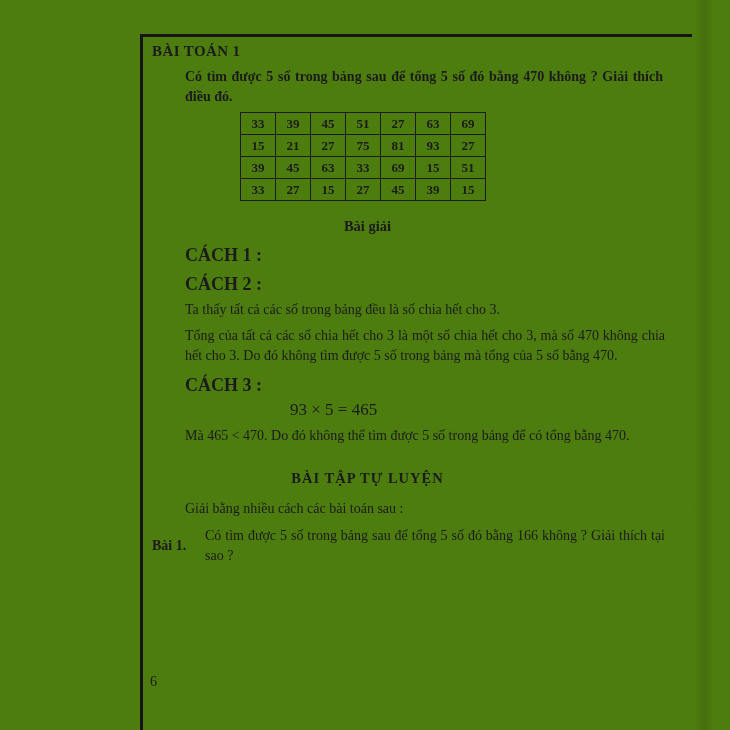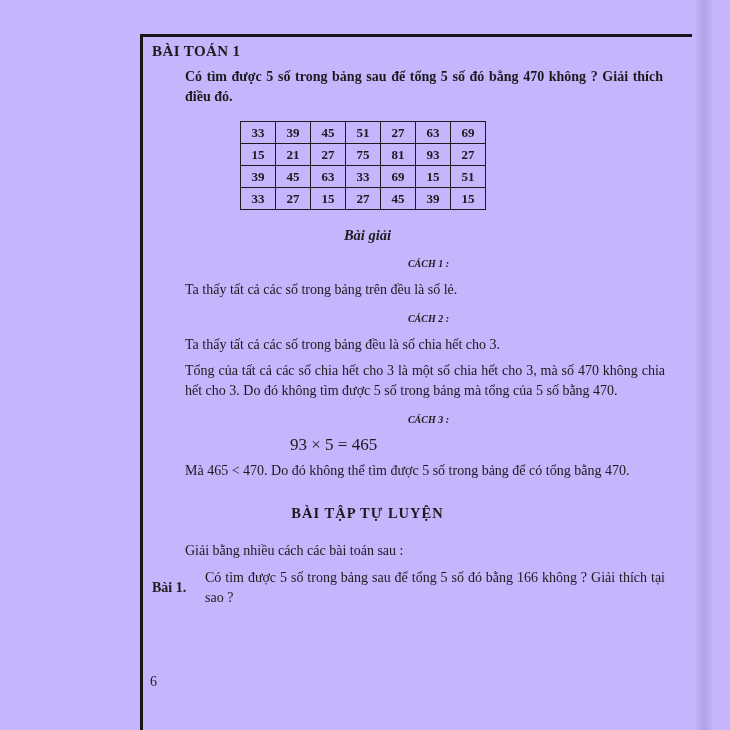--- a/index.html
+++ b/index.html
@@ -6,21 +6,21 @@
     margin: 0;
     padding: 0;
     background: #ffffff;
     font-family: "Liberation Serif", "DejaVu Serif", serif;
     color: #1b1b1b;
   }
   .scan {
     position: relative;
     width: 730px;
     height: 730px;
-    background: #c4b5fd;
+    background: #4d7c0f;
     overflow: hidden;
   }
   .frame-top {
     position: absolute;
     left: 140px;
     top: 34px;
     width: 552px;
     height: 3px;
     background: #151515;
   }
@@ -54,21 +54,21 @@
   }
   .statement {
     margin: 7px 0 0 33px;
     width: 478px;
     font-weight: bold;
     text-align: justify;
     font-size: 14px;
     line-height: 20px;
   }
   .num-table {
-    margin: 14px 0 0 88px;
+    margin: 5px 0 0 88px;
     border-collapse: collapse;
     border-radius: 8px;
   }
   .num-table td {
     width: 34px;
     height: 21px;
     border: 1px solid #1b1b1b;
     text-align: center;
     vertical-align: middle;
     font-weight: bold;
@@ -76,31 +76,28 @@
     padding: 0;
   }
   .centered {
     width: 365px;
     margin-left: 33px;
     text-align: center;
   }
   .solution-heading {
     margin-top: 15px;
     font-weight: bold;
-    font-style: italic;
     font-size: 14.5px;
     line-height: 20px;
   }
   .method-label {
     margin: 9px 0 2px 33px;
     font-weight: bold;
-    font-style: italic;
-    font-size: 10px;
-    line-height: 20px;
-    text-align: center;
+    font-size: 18px;
+    line-height: 20px;
   }
   .para {
     margin: 6px 0 6px 33px;
     width: 480px;
     text-align: justify;
     font-size: 14px;
     line-height: 20px;
   }
   .equation {
     margin: 5px 0 5px 138px;
@@ -108,21 +105,21 @@
     line-height: 20px;
   }
   .exercises-heading {
     margin-top: 22px;
     font-weight: bold;
     font-size: 14.5px;
     letter-spacing: 1px;
     line-height: 20px;
   }
   .intro {
-    margin: 18px 0 0 33px;
+    margin: 11px 0 0 33px;
   }
   .exercise-item {
     margin-top: 7px;
     display: flex;
     width: 513px;
     font-size: 14px;
     line-height: 20px;
     align-items: center;
   }
   .ex-label {
@@ -192,21 +189,20 @@
           <td>45</td>
           <td>39</td>
           <td>15</td>
         </tr>
       </tbody>
     </table>
 
     <div class="centered solution-heading">Bài giải</div>
 
     <div class="method-label">CÁCH 1 :</div>
-    <p class="para">Ta thấy tất cả các số trong bảng trên đều là số lẻ.</p>
 
     <div class="method-label">CÁCH 2 :</div>
     <p class="para">Ta thấy tất cả các số trong bảng đều là số chia hết cho 3.</p>
     <p class="para">Tổng của tất cả các số chia hết cho 3 là một số chia hết cho 3, mà số 470 không chia hết cho 3. Do đó không tìm được 5 số trong bảng mà tổng của 5 số bằng 470.</p>
 
     <div class="method-label">CÁCH 3 :</div>
     <div class="equation">93 × 5 = 465</div>
     <p class="para">Mà 465 &lt; 470. Do đó không thể tìm được 5 số trong bảng để có tổng bằng 470.</p>
 
     <div class="centered exercises-heading">BÀI TẬP TỰ LUYỆN</div>

